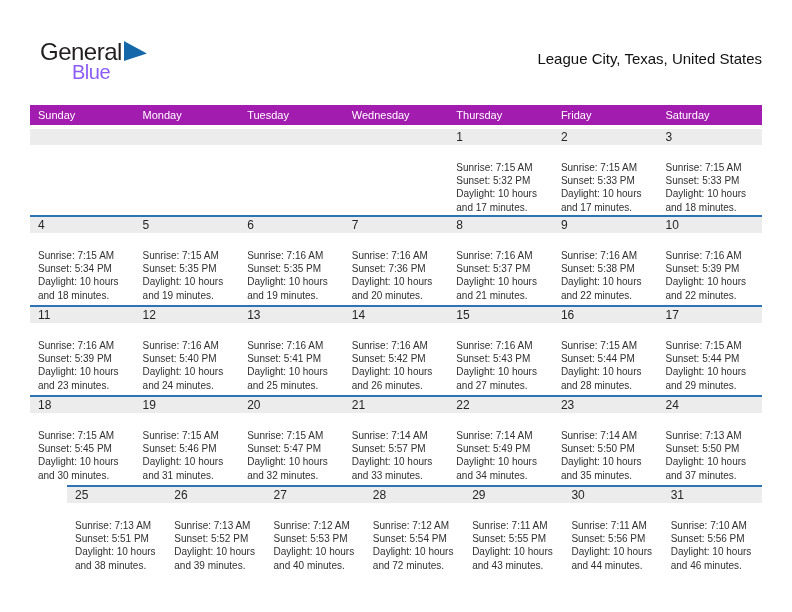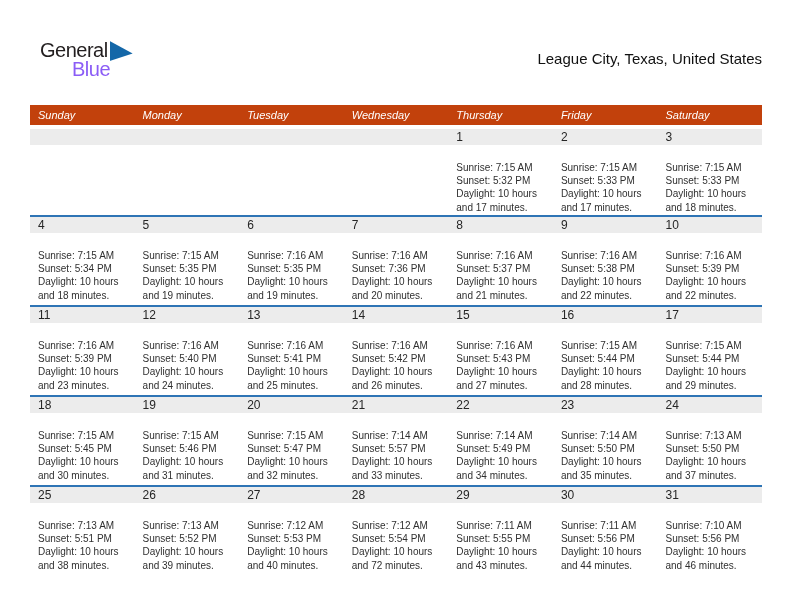--- a/index.html
+++ b/index.html
@@ -5,21 +5,21 @@
   * { margin:0; padding:0; box-sizing:border-box; }
   html,body { background:#fff; }
   .page {
     position:relative; width:792px; height:612px; background:#ffffff;
     font-family:"Liberation Sans", sans-serif; overflow:hidden;
   }
   
   .top-bar { position:relative; height:105px; }
   .logo { position:absolute; left:40px; top:40px; line-height:1; }
   .logo-row1 { display:flex; align-items:flex-start; }
-  .logo-general { font-size:20px; color:#221e1f; letter-spacing:-0.5px; }
+  .logo-general { font-size:24px; color:#221e1f; letter-spacing:-0.5px; }
   .logo-tri {
     width:23px; height:20px; margin-left:2px; margin-top:1px;
     background:#1467a8; clip-path:polygon(0 0, 100% 62%, 0 100%);
   }
   .logo-blue { font-size:20px; color:#8b5cf6; margin-left:32px; margin-top:-2px; letter-spacing:-0.5px; }
   .titles { position:absolute; right:30px; top:34px; text-align:right; }
   .title-month { font-size:28px; color:#1a1a1a; }
   .title-loc { font-size:15px; color:#111; margin-top:16px; }
   
   .calendar { position:absolute; left:30px; top:105px; width:732px; }
@@ -49,21 +49,21 @@
         <span class="logo-tri"></span>
       </div>
       <div class="logo-blue">Blue</div>
     </div>
     <div class="titles">
       <div class="title-loc">League City, Texas, United States</div>
     </div>
   </div>
 
   <div class="calendar">
-    <div class="weekday-header" style="background: #c2410c; font-style: italic;">
+    <div class="weekday-header" style="background: #a21caf;">
       <div class="weekday-cell">Sunday</div>
       <div class="weekday-cell">Monday</div>
       <div class="weekday-cell">Tuesday</div>
       <div class="weekday-cell">Wednesday</div>
       <div class="weekday-cell">Thursday</div>
       <div class="weekday-cell">Friday</div>
       <div class="weekday-cell">Saturday</div>
     </div>
     <div>
         <div class="week-row first">
@@ -295,21 +295,21 @@
           <div class="day-cell">
             <div class="day-strip">24</div>
             <div class="day-details">
               <div>Sunrise: 7:13 AM</div>
               <div>Sunset: 5:50 PM</div>
               <div>Daylight: 10 hours</div>
               <div>and 37 minutes.</div>
             </div>
           </div>
         </div>
-        <div class="week-row bordered" style="border-top-color: rgb(46, 116, 181);">
+        <div class="week-row bordered" style="border-top-color: rgb(46, 116, 181); margin-left: 37px;">
           <div class="day-cell">
             <div class="day-strip">25</div>
             <div class="day-details">
               <div>Sunrise: 7:13 AM</div>
               <div>Sunset: 5:51 PM</div>
               <div>Daylight: 10 hours</div>
               <div>and 38 minutes.</div>
             </div>
           </div>
           <div class="day-cell">

